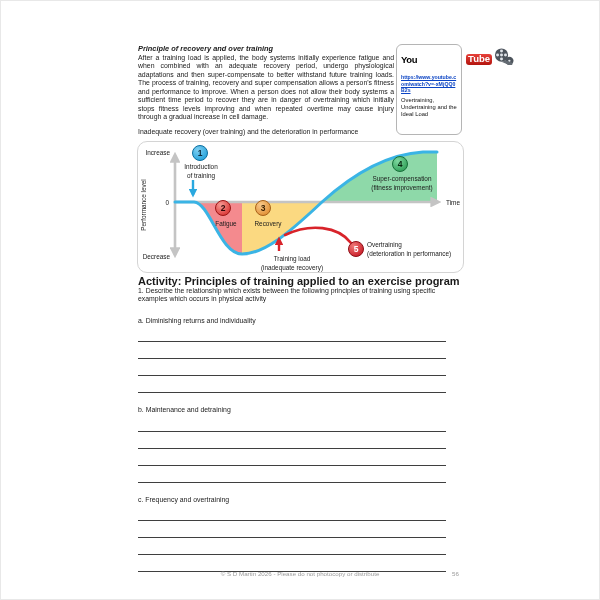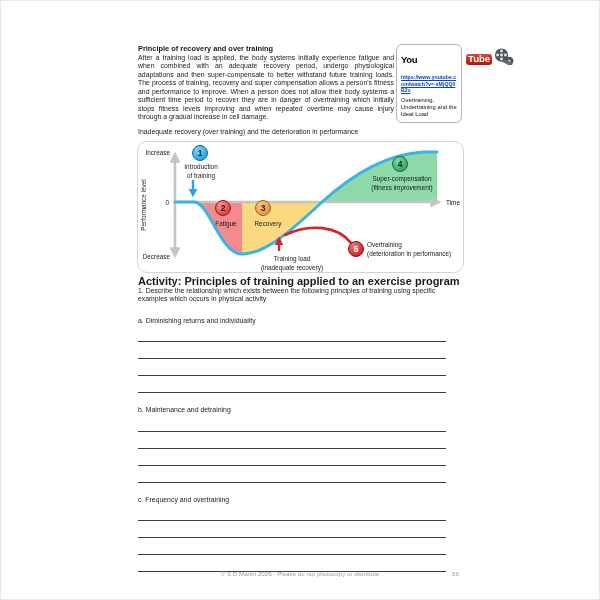--- a/index.html
+++ b/index.html
@@ -3,25 +3,25 @@
 <meta charset="utf-8">
 <style>
   html,body{margin:0;padding:0;}
   body{
     width:600px;height:600px;background:#ffffff;position:relative;overflow:hidden;
     font-family:"Liberation Sans", sans-serif;color:#1a1a1a;
     outline:1px solid #e8e8e8;outline-offset:-1px;
   }
   
   .header{position:absolute;left:138px;top:44px;width:256px;}
-  .page-title{font-size:7.4px;font-weight:bold;line-height:9px;}
+  .page-title{font-size:7.4px;font-weight:bold;line-height:9px;font-style:italic;}
   .intro{font-size:6.9px;line-height:8.45px;margin-top:1px;text-align:justify;}
   .caption{position:absolute;left:138px;top:128px;width:320px;font-size:6.9px;}
   
-  .yt-box{position:absolute;left:396px;top:44px;width:66px;height:79px;border:1px solid #b5b5b5;
+  .yt-box{position:absolute;left:396px;top:44px;width:66px;height:91px;border:1px solid #b5b5b5;
           border-radius:6px;background:#fff;box-sizing:border-box;padding:3px 4px;}
   .yt-logo-row{display:flex;align-items:center;gap:1px;}
   .yt-you{font-weight:bold;font-size:9.5px;color:#000;letter-spacing:-0.4px;}
   .yt-tube{font-weight:bold;font-size:9.5px;color:#fff;background:linear-gradient(#e7413a,#b3140e);
            border-radius:3px;padding:0 2px 1px 2px;line-height:10px;margin-left:48px;}
   .yt-reel{margin-left:1px;flex:0 0 auto;}
   .yt-link{display:block;font-size:5.2px;line-height:6.6px;color:#0b44c4;text-decoration:underline;
            font-weight:bold;word-break:break-all;margin-top:3px;cursor:pointer;}
   .yt-title{font-size:5.8px;line-height:7px;margin-top:3px;color:#111;}
   

